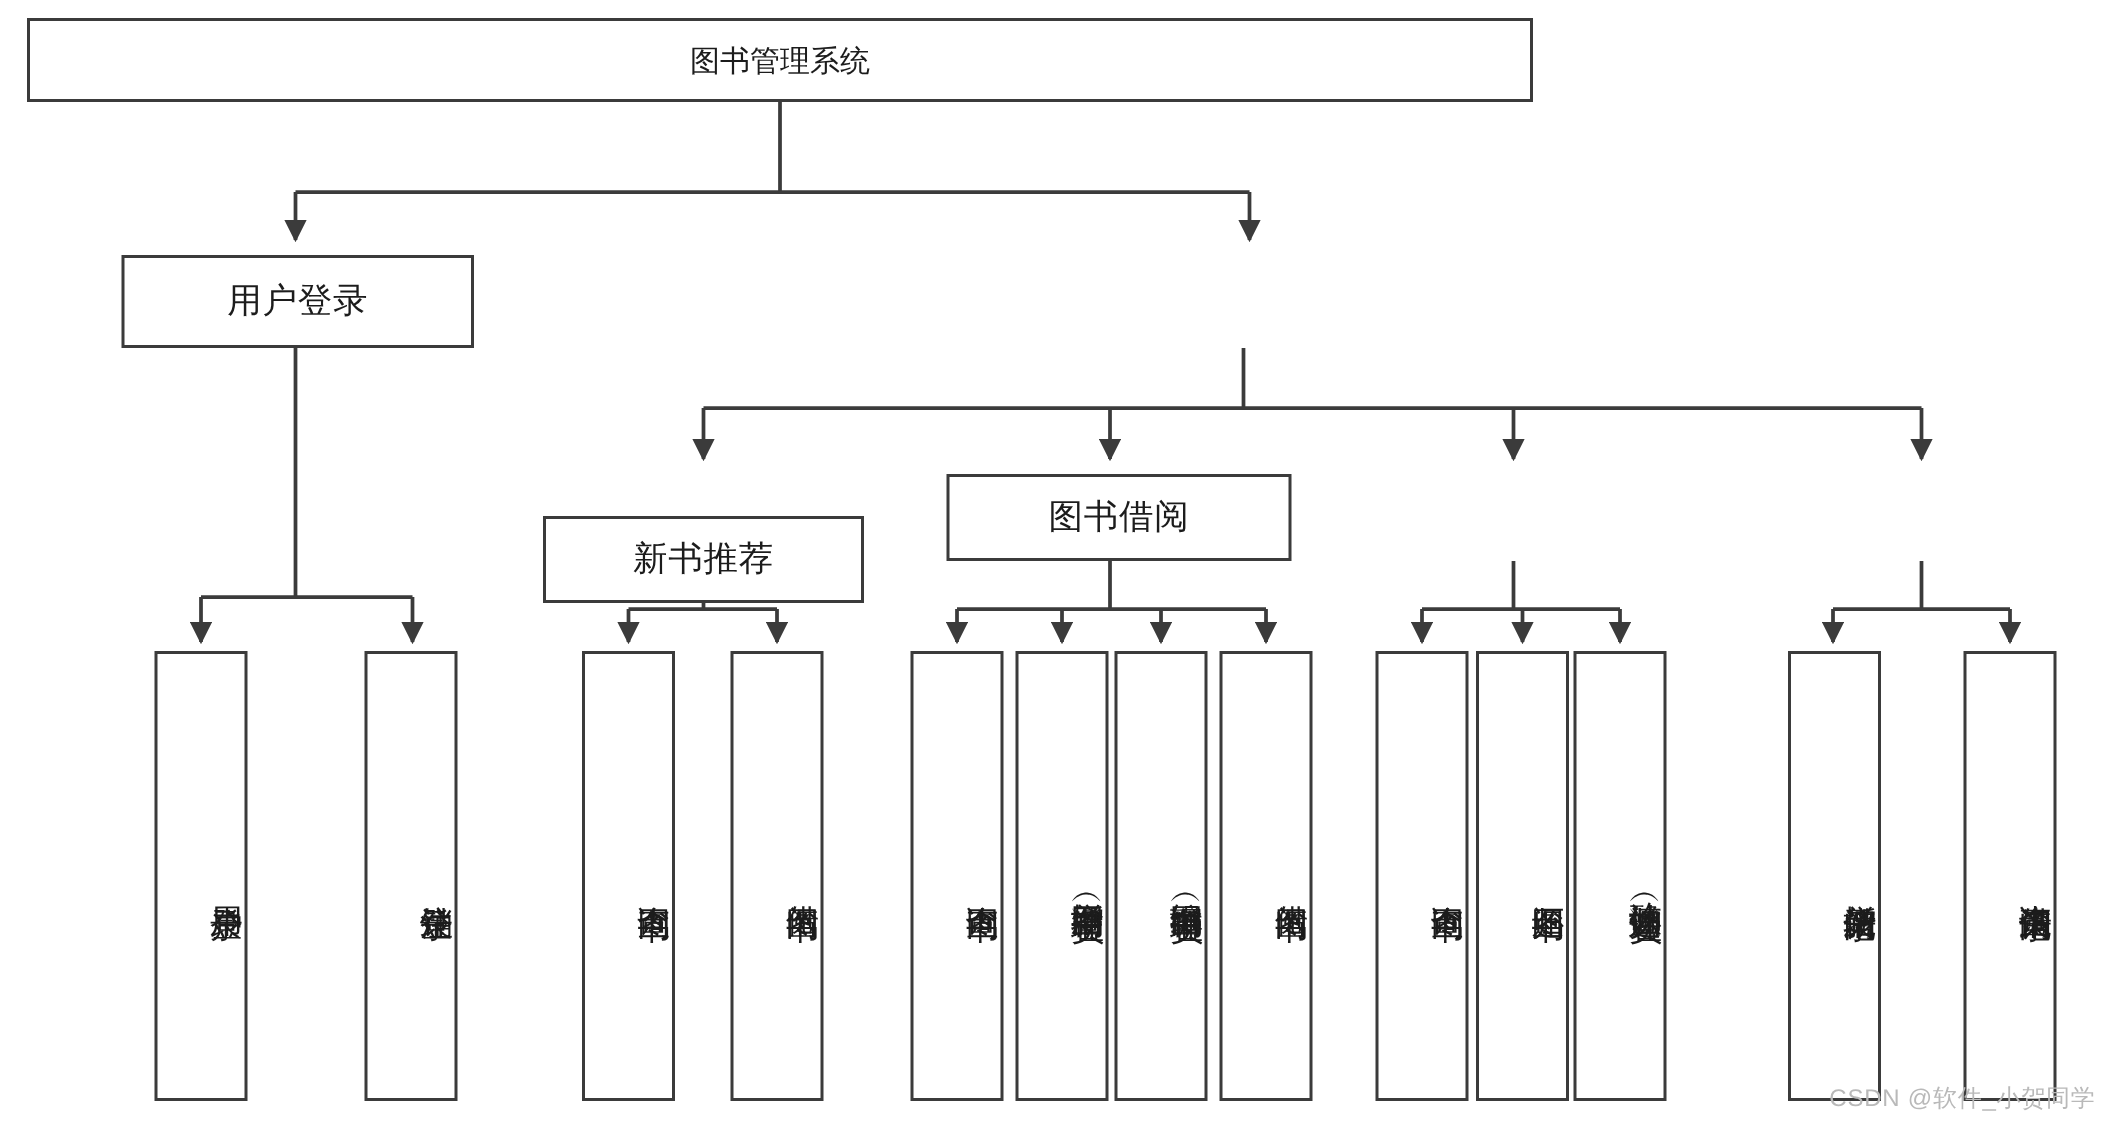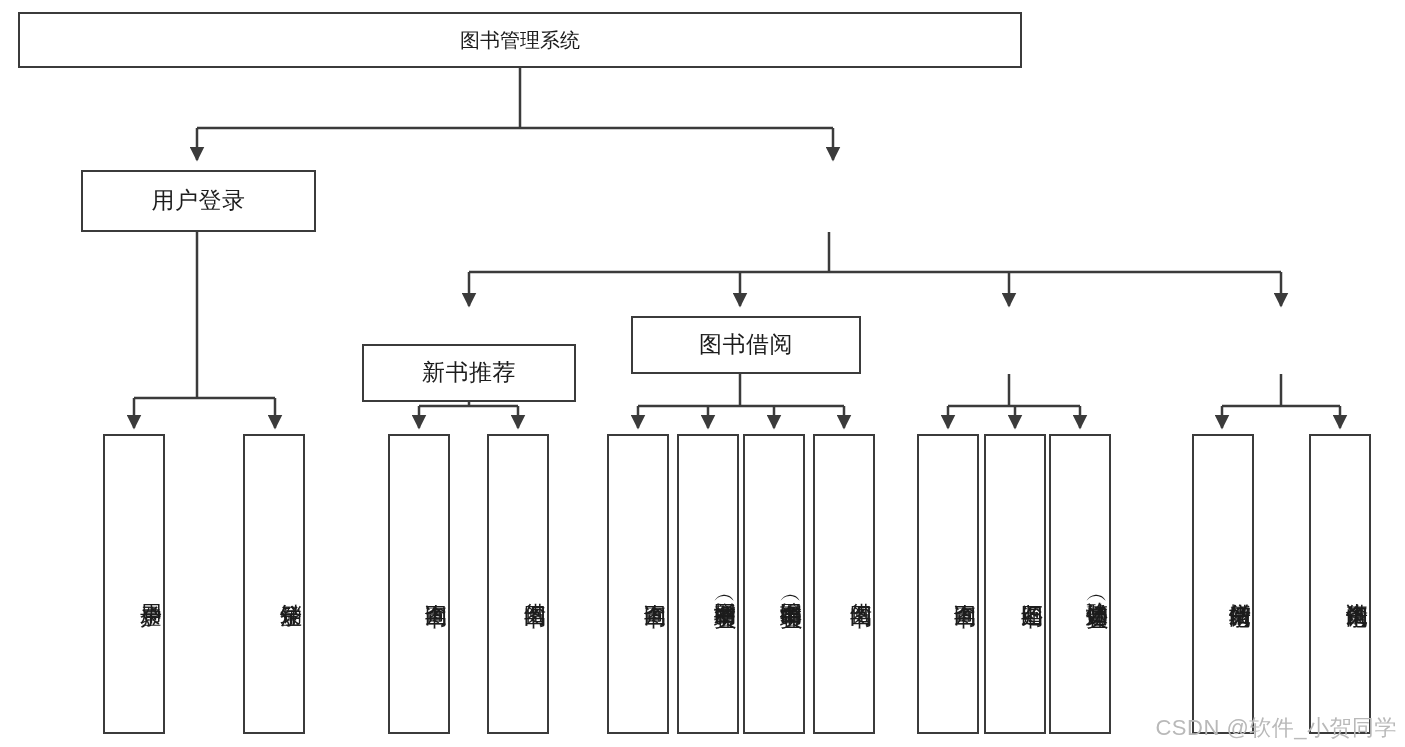--- a/index.html
+++ b/index.html
@@ -55,21 +55,21 @@
   }
   .node.leaf span {
     writing-mode: vertical-rl;
     text-orientation: upright;
     display: block;
   }
   .watermark {
     position: absolute;
     right: 8px;
     bottom: 4px;
-    font-size: 22px;
+    font-size: 16px;
     color: #b9b9b9;
     letter-spacing: 0.5px;
     white-space: nowrap;
   }
 </style>
 </head>
 <body>
 
 <div id="canvas">
 

